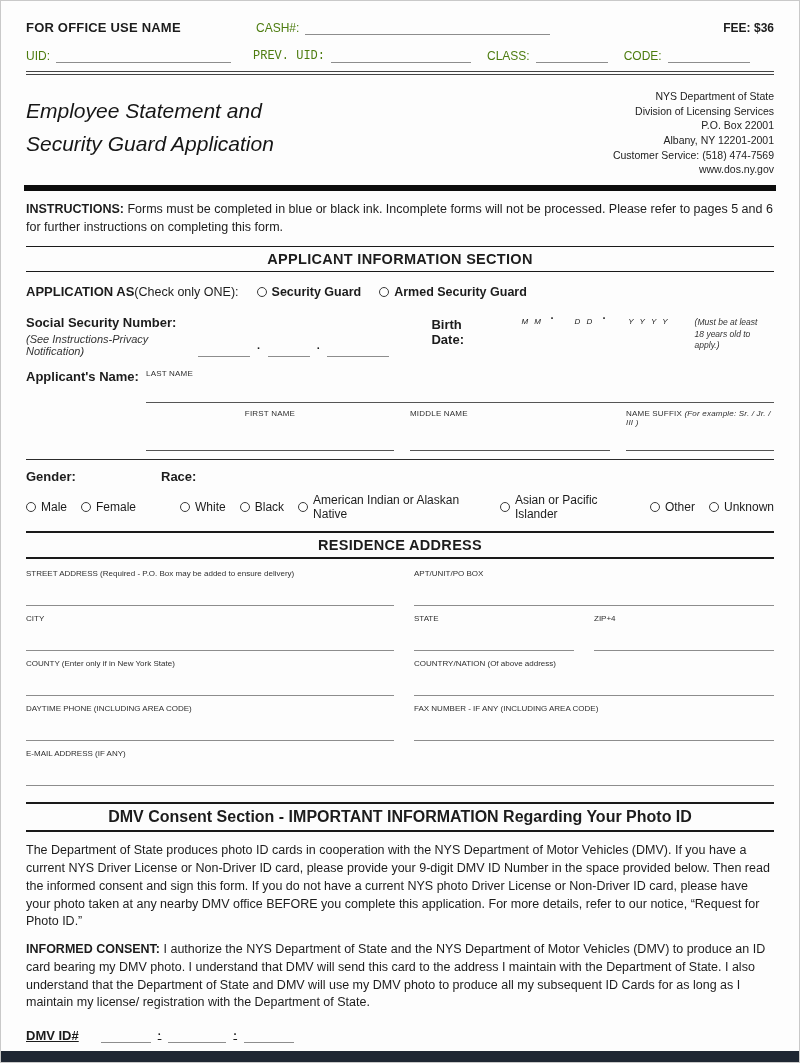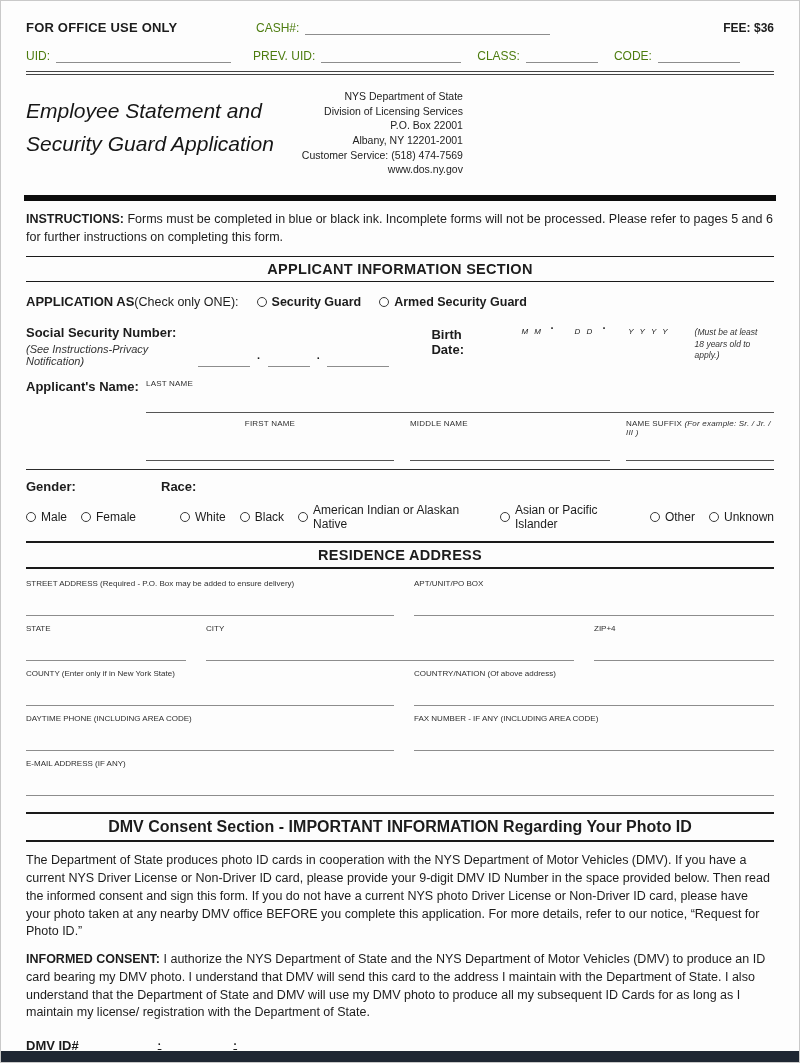--- a/index.html
+++ b/index.html
@@ -13,21 +13,21 @@
   
   .office-row1 { display:flex; align-items:flex-end; font-size:13px; height:22px; }
   .office-title { font-weight:bold; width:230px; letter-spacing:.2px; }
   .cash-wrap { display:flex; align-items:flex-end; flex:1; }
   .office-label { font-size:12px; color:#4d7c0f; }
   .fee-wrap { font-weight:bold; font-size:12px; white-space:nowrap; }
   .wline { border-bottom:1px solid #8d8d8d; height:14px; display:inline-block; }
   .office-row2 { display:flex; align-items:flex-end; font-size:12px; margin-top:8px; height:20px; }
   .double-rule { margin-top:8px; height:4px; border-top:1px solid #444; border-bottom:1px solid #444; }
   
-  .header { display:flex; justify-content:flex-start; padding:14px 0 18px 0;gap:28px; }
+  .header { display:flex; justify-content:space-between; padding:14px 0 8px 0;gap:28px; }
   .form-title { font-style:italic; font-size:21px; line-height:1.55; color:#161616; padding-top:6px; }
   .agency { text-align:right; font-size:10.5px; line-height:1.4; color:#222; }
   .thick-bar { height:6px; background:#0d0d0d; margin-left:-2px; margin-right:-2px; }
   
   .instructions { font-size:12.5px; line-height:1.45; padding:9px 0 10px 0; }
   .b { font-weight:bold; }
   .i { font-style:italic; }
   
   .sect-head { border-top:2px solid #1a1a1a; border-bottom:2px solid #1a1a1a; text-align:center; font-weight:bold; padding:4px 0; }
   .sect-head.thin { border-top-width:1.5px; border-bottom-width:1.5px; }
@@ -77,31 +77,31 @@
   .dmvid-row { display:flex; align-items:flex-end; padding:16px 0 2px 0;text-decoration:underline; }
   .dmvid-label { font-weight:bold; font-size:13px; margin-right:22px; }
   .bottom-strip { position:absolute; left:0; right:0; bottom:0; height:11px; background:#1f2733; }
 </style>
 </head>
 <body>
 
 <div class="page">
 
   <div class="office-row1">
-    <span class="office-title">FOR OFFICE USE ONLY</span>
+    <span class="office-title">FOR OFFICE USE NAME</span>
     <span class="cash-wrap">
       <span class="office-label">CASH#:</span>
       <span class="wline" style="width:245px; margin-left:6px;"></span>
     </span>
     <span class="fee-wrap"><span>FEE:</span> <span>$36</span></span>
   </div>
   <div class="office-row2">
     <span class="office-label">UID:</span>
     <span class="wline" style="width:175px; margin-left:6px;"></span>
-    <span class="office-label" style="margin-left:22px;">PREV. UID:</span>
+    <span class="office-label" style="margin-left:22px;font-family:Liberation Mono, monospace;">PREV. UID:</span>
     <span class="wline" style="width:140px; margin-left:6px;"></span>
     <span class="office-label" style="margin-left:16px;">CLASS:</span>
     <span class="wline" style="width:72px; margin-left:6px;"></span>
     <span class="office-label" style="margin-left:16px;">CODE:</span>
     <span class="wline" style="width:82px; margin-left:6px;"></span>
   </div>
   <div class="double-rule"></div>
 
   <div class="header">
     <div class="form-title">
@@ -240,26 +240,26 @@
       <span class="afld" style="width:368px;">
         <span class="alab">STREET ADDRESS (Required - P.O. Box may be added to ensure delivery)</span>
         <span class="aline"></span>
       </span>
       <span class="afld" style="flex:1;">
         <span class="alab">APT/UNIT/PO BOX</span>
         <span class="aline"></span>
       </span>
     </div>
     <div class="addr-row">
+      <span class="afld" style="width:368px;">
+        <span class="alab">CITY</span>
+        <span class="aline"></span>
+      </span>
       <span class="afld" style="width:160px;">
         <span class="alab">STATE</span>
-        <span class="aline"></span>
-      </span>
-      <span class="afld" style="width:368px;">
-        <span class="alab">CITY</span>
         <span class="aline"></span>
       </span>
       <span class="afld" style="flex:1;">
         <span class="alab">ZIP+4</span>
         <span class="aline"></span>
       </span>
     </div>
     <div class="addr-row">
       <span class="afld" style="width:368px;">
         <span class="alab">COUNTY (Enter only if in New York State)</span>

